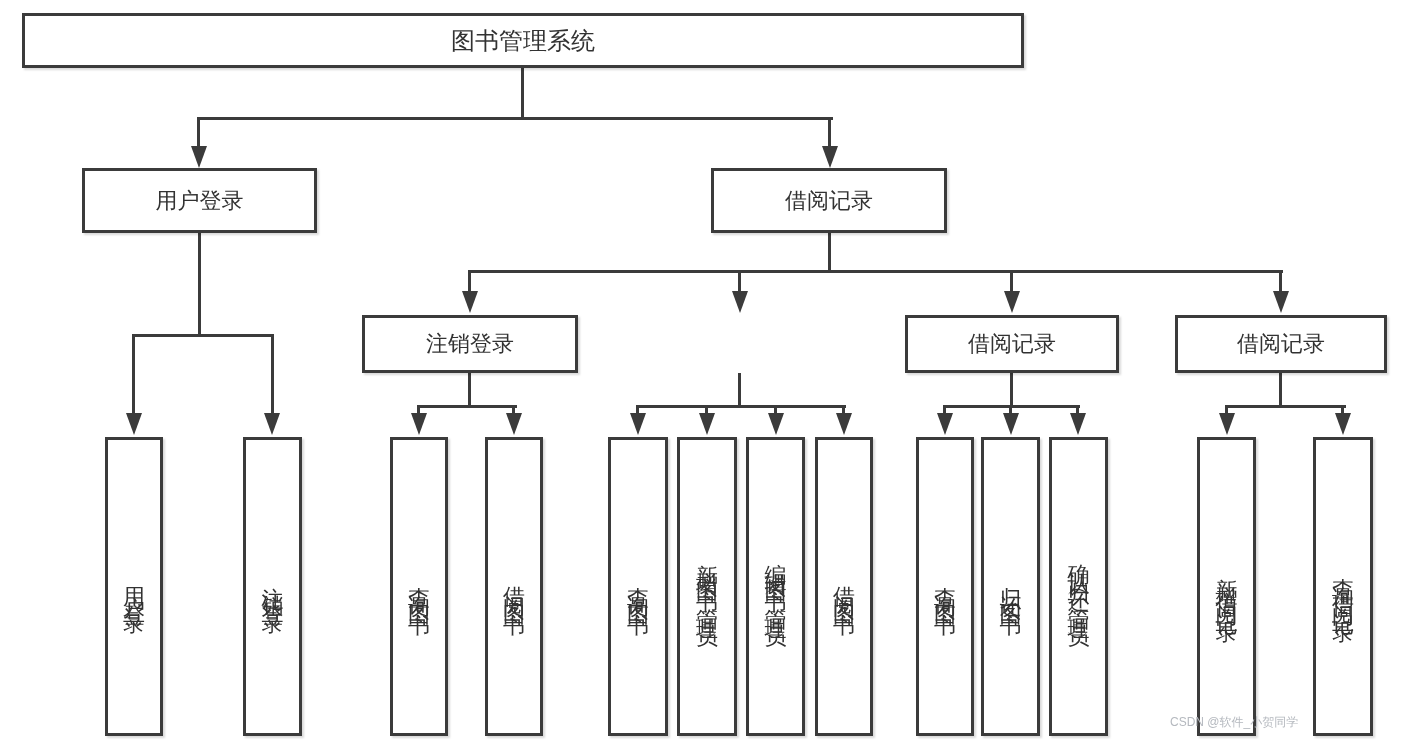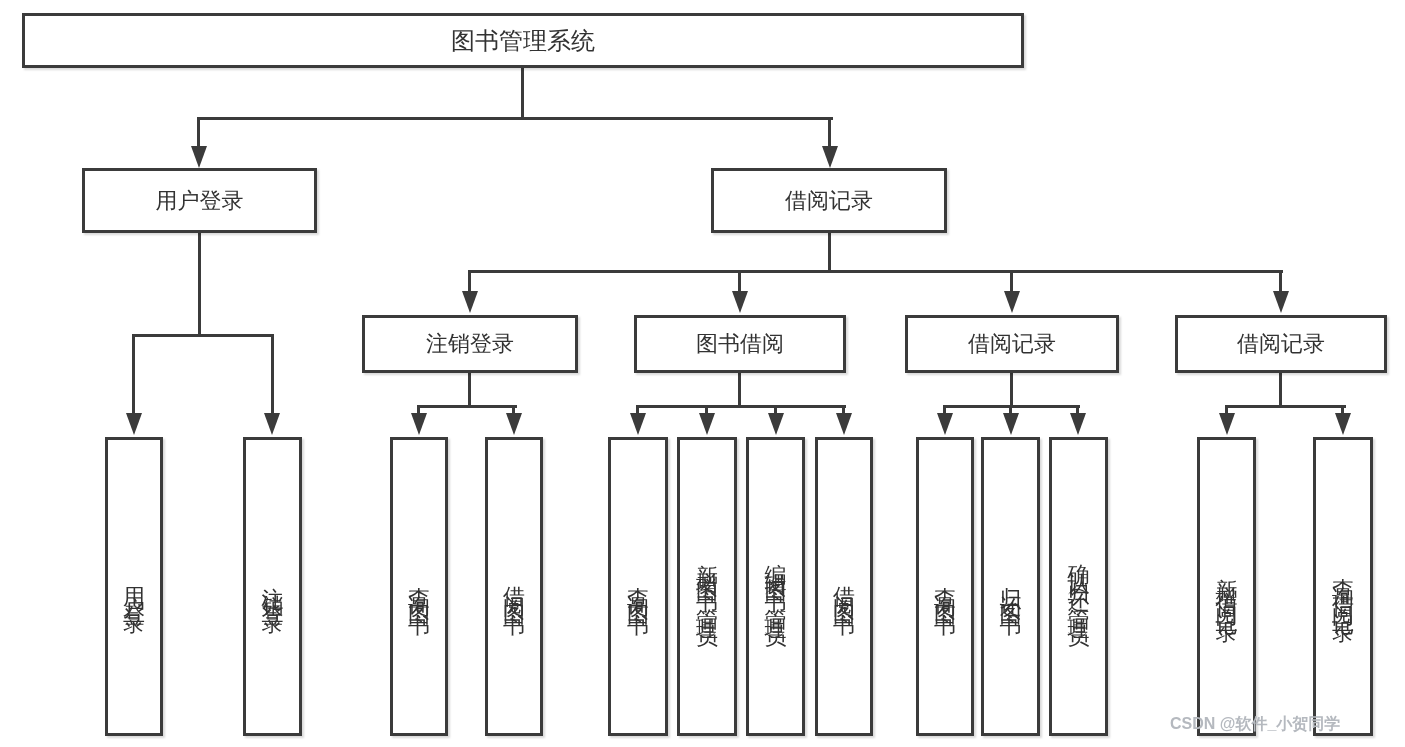--- a/index.html
+++ b/index.html
@@ -41,25 +41,24 @@
   .hline{position:absolute;height:3px;background:var(--line);z-index:1;}
   .head{
     position:absolute;width:0;height:0;z-index:1;
     border-left:8px solid transparent;
     border-right:8px solid transparent;
     border-top:22px solid var(--line);
   }
   .watermark{
     position:absolute;
     left:1170px;top:714px;
-    font-size:16px;
+    font-size:12px;
     color:var(--wm);
     z-index:5;
     white-space:nowrap;
-    font-weight:bold;
   }
 </style>
 </head>
 <body>
 
 <div class="canvas">
 
   <div class="vline" style="left:521px;top:68px;height:50px"></div>
   <div class="hline" style="left:197px;top:117px;width:636px"></div>
   <div class="vline" style="left:197px;top:117px;height:32px"></div>
@@ -126,23 +125,20 @@
   <div class="node branch" style="left:82px;top:168px;width:235px;height:65px">
     <span>用户登录</span>
   </div>
   <div class="node branch" style="left:711px;top:168px;width:236px;height:65px">
     <span>借阅记录</span>
   </div>
 
   <div class="node branch" style="left:362px;top:315px;width:216px;height:58px">
     <span>注销登录</span>
   </div>
-  <div class="node branch" style="left:634px;top:315px;width:212px;height:58px">
-    <span>图书借阅</span>
-  </div>
   <div class="node branch" style="left:905px;top:315px;width:214px;height:58px">
     <span>借阅记录</span>
   </div>
   <div class="node branch" style="left:1175px;top:315px;width:212px;height:58px">
     <span>借阅记录</span>
   </div>
 
   <div class="node leaf" style="left:105px;top:437px;width:58px;height:299px">
     <span>用户登录</span>
   </div>

